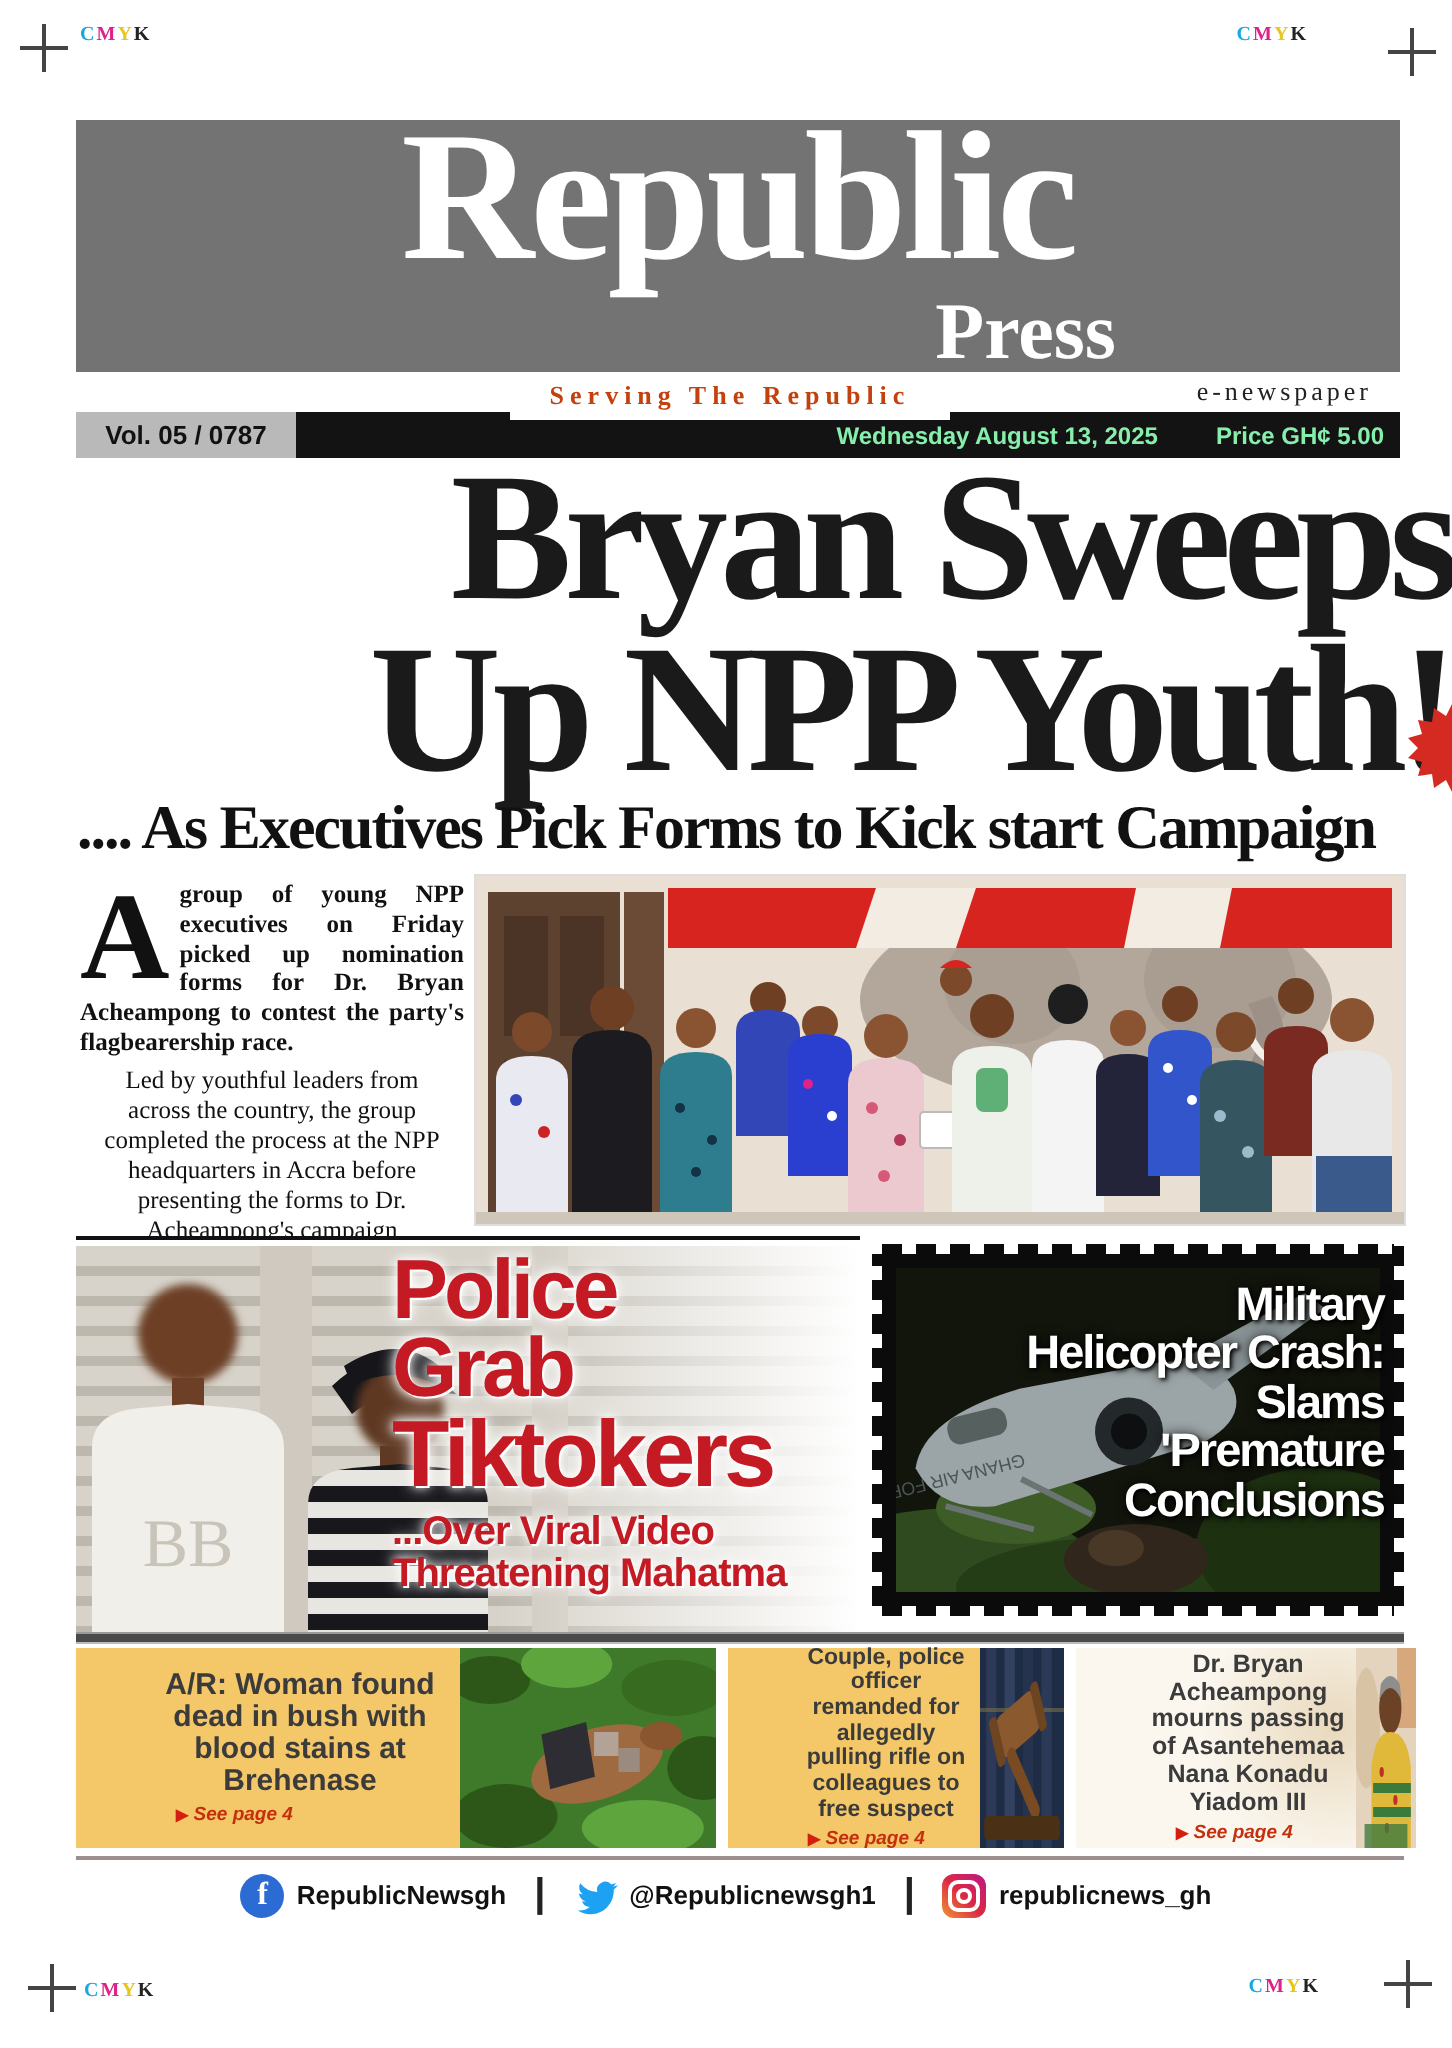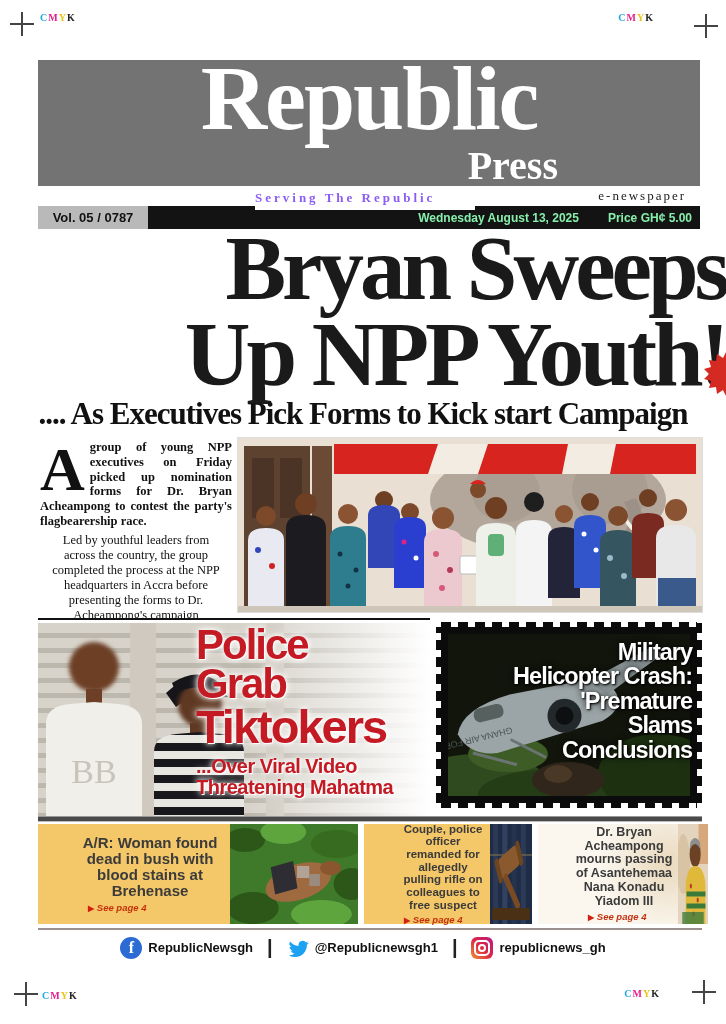--- a/index.html
+++ b/index.html
@@ -11,21 +11,21 @@
   .cross::after{content:"";position:absolute;top:0;bottom:0;left:11px;width:1.5px;background:#444;}
   .cmyk{position:absolute;font:bold 10px "Liberation Serif",serif;letter-spacing:1px;}
   .cmyk .c{color:#1ba7e0}.cmyk .m{color:#e0218a}.cmyk .y{color:#e8c71c}.cmyk .k{color:#232323}
   
   .mast{position:absolute;left:38px;top:60px;width:662px;height:126px;background:#737373;}
   .mast-title{position:absolute;left:0;right:0;top:-8px;text-align:center;color:#fff;
      font:bold 92px/1 "Liberation Serif",serif;letter-spacing:-2px;}
   .mast-press{position:absolute;right:142px;bottom:0px;color:#fff;
      font:bold 40px/1 "Liberation Serif",serif;}
   .tagline-chip{position:absolute;left:255px;top:188px;width:220px;height:22px;background:#fff;
-     z-index:3;text-align:left;font:bold 13px/20px "Liberation Serif",serif;color:#8b5cf6;letter-spacing:3px;}
+     z-index:3;text-align:center;font:bold 13px/20px "Liberation Serif",serif;color:#c2410c;letter-spacing:3px;}
   .enews{position:absolute;right:40px;top:188px;font:13px "Liberation Serif",serif;color:#222;letter-spacing:2px;}
   .infobar{position:absolute;left:38px;top:206px;width:662px;height:23px;background:#131313;}
   .volchip{position:absolute;left:0;top:0;width:110px;height:23px;background:#b9b9b9;
      font:bold 13px/23px "Liberation Sans",sans-serif;color:#111;text-align:center;}
   .ib-right{position:absolute;right:8px;top:0;height:23px;display:flex;gap:29px;align-items:center;
      color:#86efac;font:bold 12px "Liberation Sans",sans-serif;}
   
   .headline{position:absolute;left:0;top:226px;width:726px;text-align:right;color:#1a1a1a;
      font:bold 91px/0.94 "Liberation Serif",serif;letter-spacing:-4px;white-space:nowrap;}
   .subhead{position:absolute;left:0;top:398px;width:726px;text-align:center;color:#111;
@@ -259,22 +259,22 @@
         <rect x="30" y="58" width="30" height="14" rx="6" fill="#55605f"></rect>
         <text x="64" y="92" font-family="Liberation Sans,sans-serif" font-size="9" fill="#4a5456" transform="rotate(180 64 88)">GHANA AIR FORCE</text>
         <path d="M20 100 l40 22 M60 96 l30 26" stroke="#6a7472" stroke-width="3" fill="none"></path>
       </g>
       <ellipse cx="120" cy="146" rx="36" ry="18" fill="#30261c"></ellipse>
       <ellipse cx="110" cy="140" rx="14" ry="9" fill="#4a3826"></ellipse>
     </svg>
     <div class="heli-text">
       <div>Military</div>
       <div>Helicopter Crash:</div>
+      <div>Slams</div>
       <div>'Premature</div>
-      <div>Slams</div>
       <div>Conclusions</div>
     </div>
   </div>
 
   <div class="mid-div"></div>
 
   <div class="briefs">
     <div class="card card1">
       <div class="txt">
         <span>A/R: Woman found dead in bush with blood stains at Brehenase</span>

